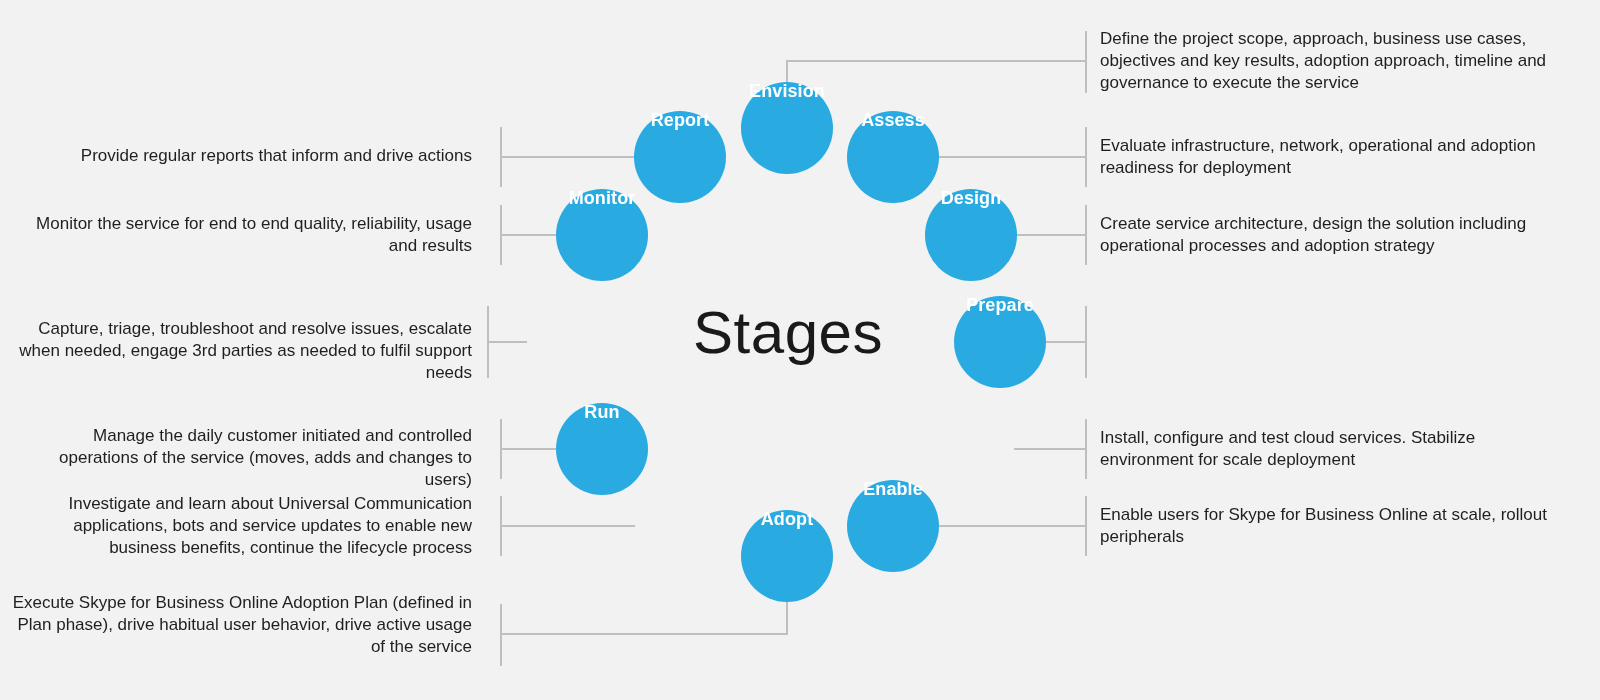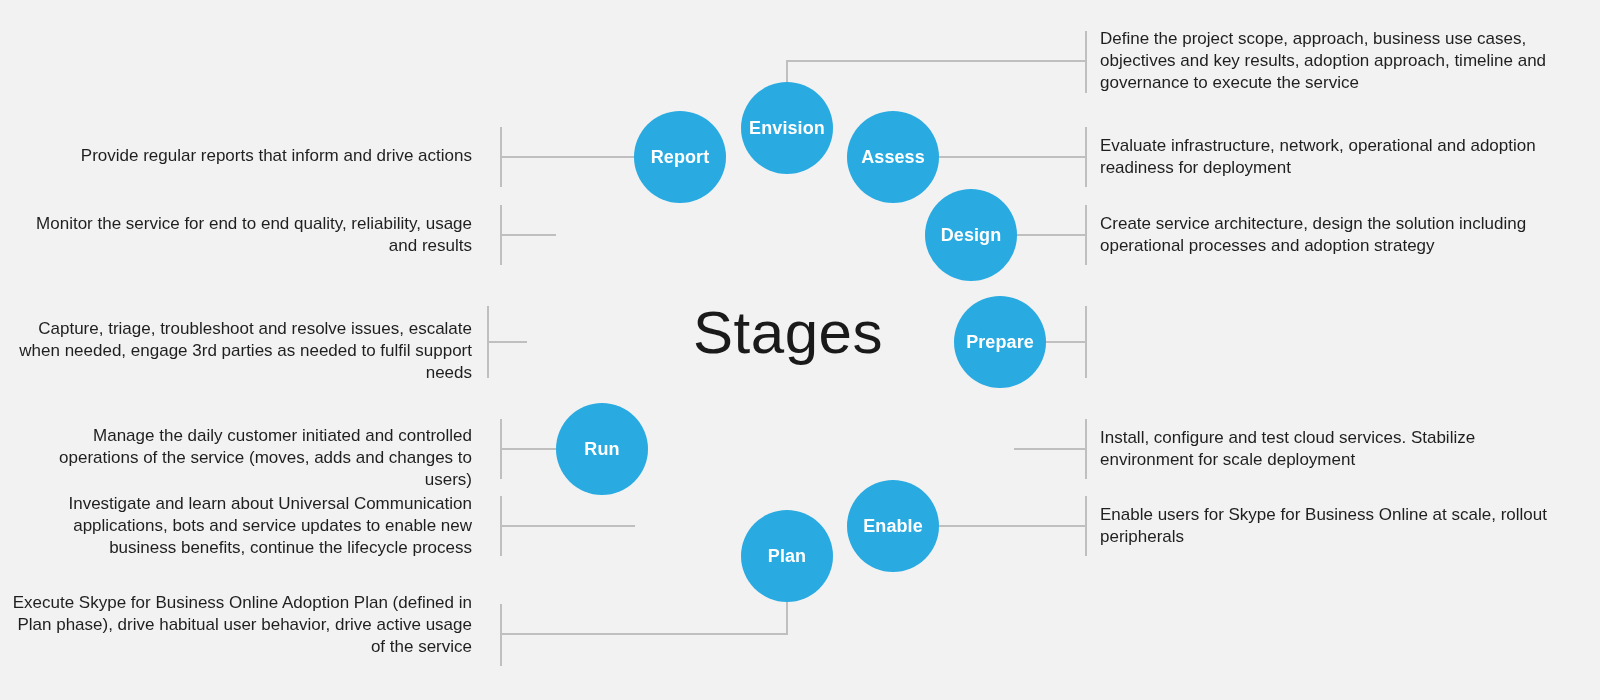--- a/index.html
+++ b/index.html
@@ -27,21 +27,20 @@
   }
   .line.h { height: 2px; }
   .line.v { width: 2px; }
 
   
   .node {
     position: absolute;
     border-radius: 50%;
     background: #29abe2;
     display: flex;
-    align-items: center;
     justify-content: center;
     box-sizing: border-box;
   }
   .node-label {
     color: #ffffff;
     font-family: "Liberation Sans", sans-serif;
     font-size: 18px;
     font-weight: bold;
     letter-spacing: 0.1px;
     line-height: 1;
@@ -134,29 +133,32 @@
   <div class="node" style="left:954px; top:296px; width:92px; height:92px;">
     <span class="node-label">Prepare</span>
   </div>
 
 
   <div class="node" style="left:847px; top:480px; width:92px; height:92px;">
     <span class="node-label">Enable</span>
   </div>
 
   <div class="node" style="left:741px; top:510px; width:92px; height:92px;">
-    <span class="node-label">Plan</span>
+    <span class="node-label">Adopt</span>
   </div>
 
 
   <div class="node" style="left:556px; top:403px; width:92px; height:92px;">
     <span class="node-label">Run</span>
   </div>
 
 
+  <div class="node" style="left:556px; top:189px; width:92px; height:92px;">
+    <span class="node-label">Monitor</span>
+  </div>
 
   <div class="node" style="left:634px; top:111px; width:92px; height:92px;">
     <span class="node-label">Report</span>
   </div>
 
   <div class="desc right" style="top:28px;">Define the project scope, approach, business use cases, objectives and key results, adoption approach, timeline and governance to execute the service</div>
   <div class="desc right" style="top:135px;">Evaluate infrastructure, network, operational and adoption readiness for deployment</div>
   <div class="desc right" style="top:213px;">Create service architecture, design the solution including operational processes and adoption strategy</div>
   <div class="desc right" style="top:427px;">Install, configure and test cloud services. Stabilize environment for scale deployment</div>
   <div class="desc right" style="top:504px;">Enable users for Skype for Business Online at scale, rollout peripherals</div>

